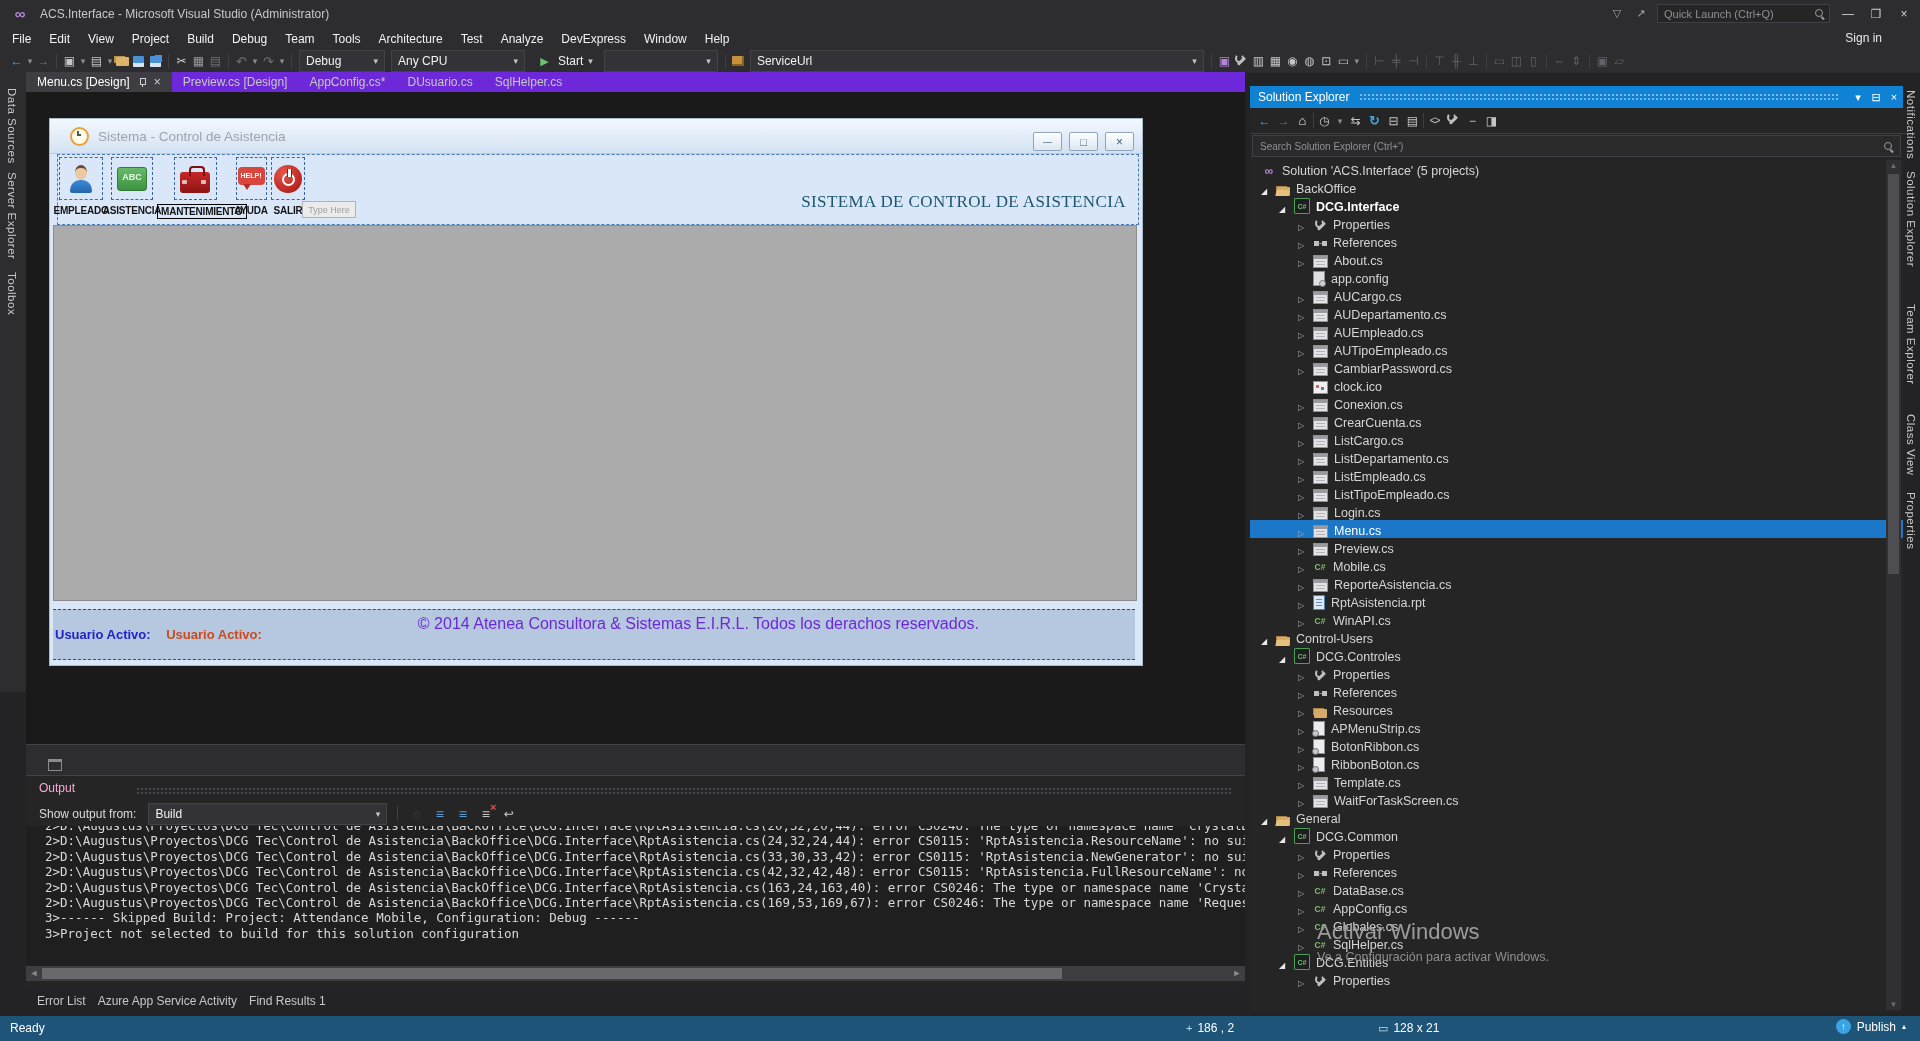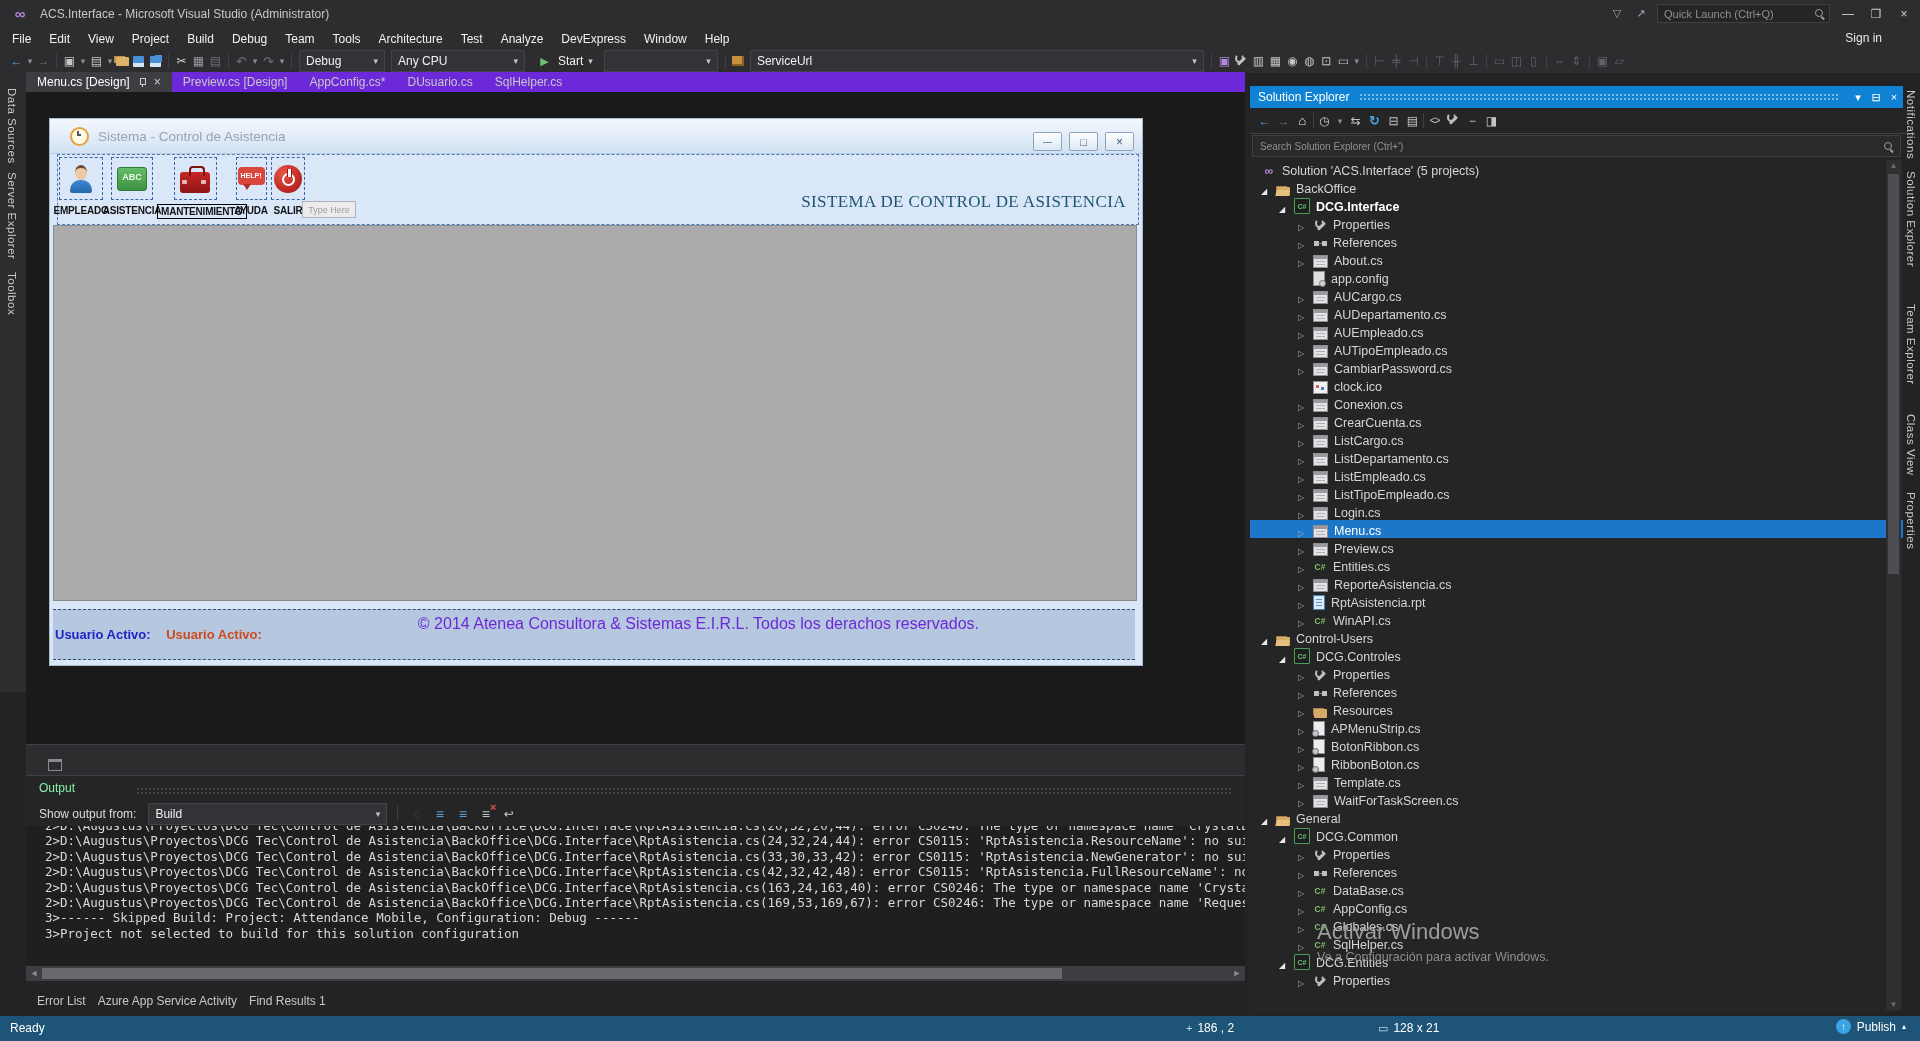--- a/index.html
+++ b/index.html
@@ -138,21 +138,21 @@
   .type-here{position:absolute;left:245px;top:47px;width:52px;height:15px;background:#ebebeb;border:1px solid #b0b0b5;color:#a0a0a5;font-size:9px;display:flex;align-items:center;justify-content:center;}
   .form-heading{position:absolute;right:16px;top:38px;font-family:"Liberation Serif",serif;font-size:17px;color:#1d566e;letter-spacing:.4px;}
   .graypanel{position:absolute;left:3px;top:106px;width:1082px;height:374px;background:#ababab;border:1px solid #8c8c8c;}
   .form-bottombar{position:absolute;left:3px;top:490px;width:1082px;height:49px;background:#b6c8df;border-top:1px dashed #2f4f7c;border-bottom:1px dashed #2f4f7c;}
   .fb-copy{position:absolute;right:156px;top:5px;font-size:16px;color:#6d28d9;}
   .fb-user{position:absolute;left:2px;top:17px;font-size:13px;font-weight:bold;}
   .fb-user .lbl-blue{color:#1f24c7;}
   .fb-user .lbl-orange{color:#cc4a1d;margin-left:12px;}
   
   .output{left:26px;top:775px;width:1219px;height:210px;background:#252526;border-top:1px solid #3f3f46;}
-  .out-title{position:absolute;left:13px;top:5px;font-size:12px;color:#86efac;}
+  .out-title{position:absolute;left:13px;top:5px;font-size:12px;color:#f9a8d4;}
   .out-dots{position:absolute;left:110px;top:11px;width:1095px;height:7px;background-image:radial-gradient(#46464c 1px,transparent 1.2px);background-size:4px 4px;}
   .out-ctrls{position:absolute;left:0;top:25px;width:100%;height:25px;display:flex;align-items:center;}
   .out-label{margin-left:13px;font-size:12px;color:#dcdcdc;}
   .out-combo{width:225px;margin-left:12px;}
   .oicon{position:relative;width:17px;height:17px;display:inline-flex;align-items:center;justify-content:center;font-size:12px;color:#c5c5c5;margin:0 3px;}
   .ic-message-dim::before{content:"◌";color:#6a6a70;}
   .ic-goto-first::before,.ic-goto-next::before{content:"≡";color:#5a9bd5;font-size:14px;}
   .ic-clear-all::before{content:"≡";font-size:14px;}
   .ic-clear-all::after{content:"×";position:absolute;right:-2px;top:-4px;color:#e05252;font-size:11px;font-weight:bold;}
   .ic-word-wrap::before{content:"↩";}
@@ -663,21 +663,21 @@
           <span class="tree-label">Menu.cs</span>
         </div>
         <div class="tree-row lvl3 exp-closed">
           <span class="twisty"></span>
           <span class="ti ic-form"></span>
           <span class="tree-label">Preview.cs</span>
         </div>
         <div class="tree-row lvl3 exp-closed">
           <span class="twisty"></span>
           <span class="ti ic-cs"></span>
-          <span class="tree-label">Entities.cs</span>
+          <span class="tree-label">Mobile.cs</span>
         </div>
         <div class="tree-row lvl3 exp-closed">
           <span class="twisty"></span>
           <span class="ti ic-form"></span>
           <span class="tree-label">ReporteAsistencia.cs</span>
         </div>
         <div class="tree-row lvl3 exp-closed">
           <span class="twisty"></span>
           <span class="ti ic-rpt"></span>
           <span class="tree-label">RptAsistencia.rpt</span>

